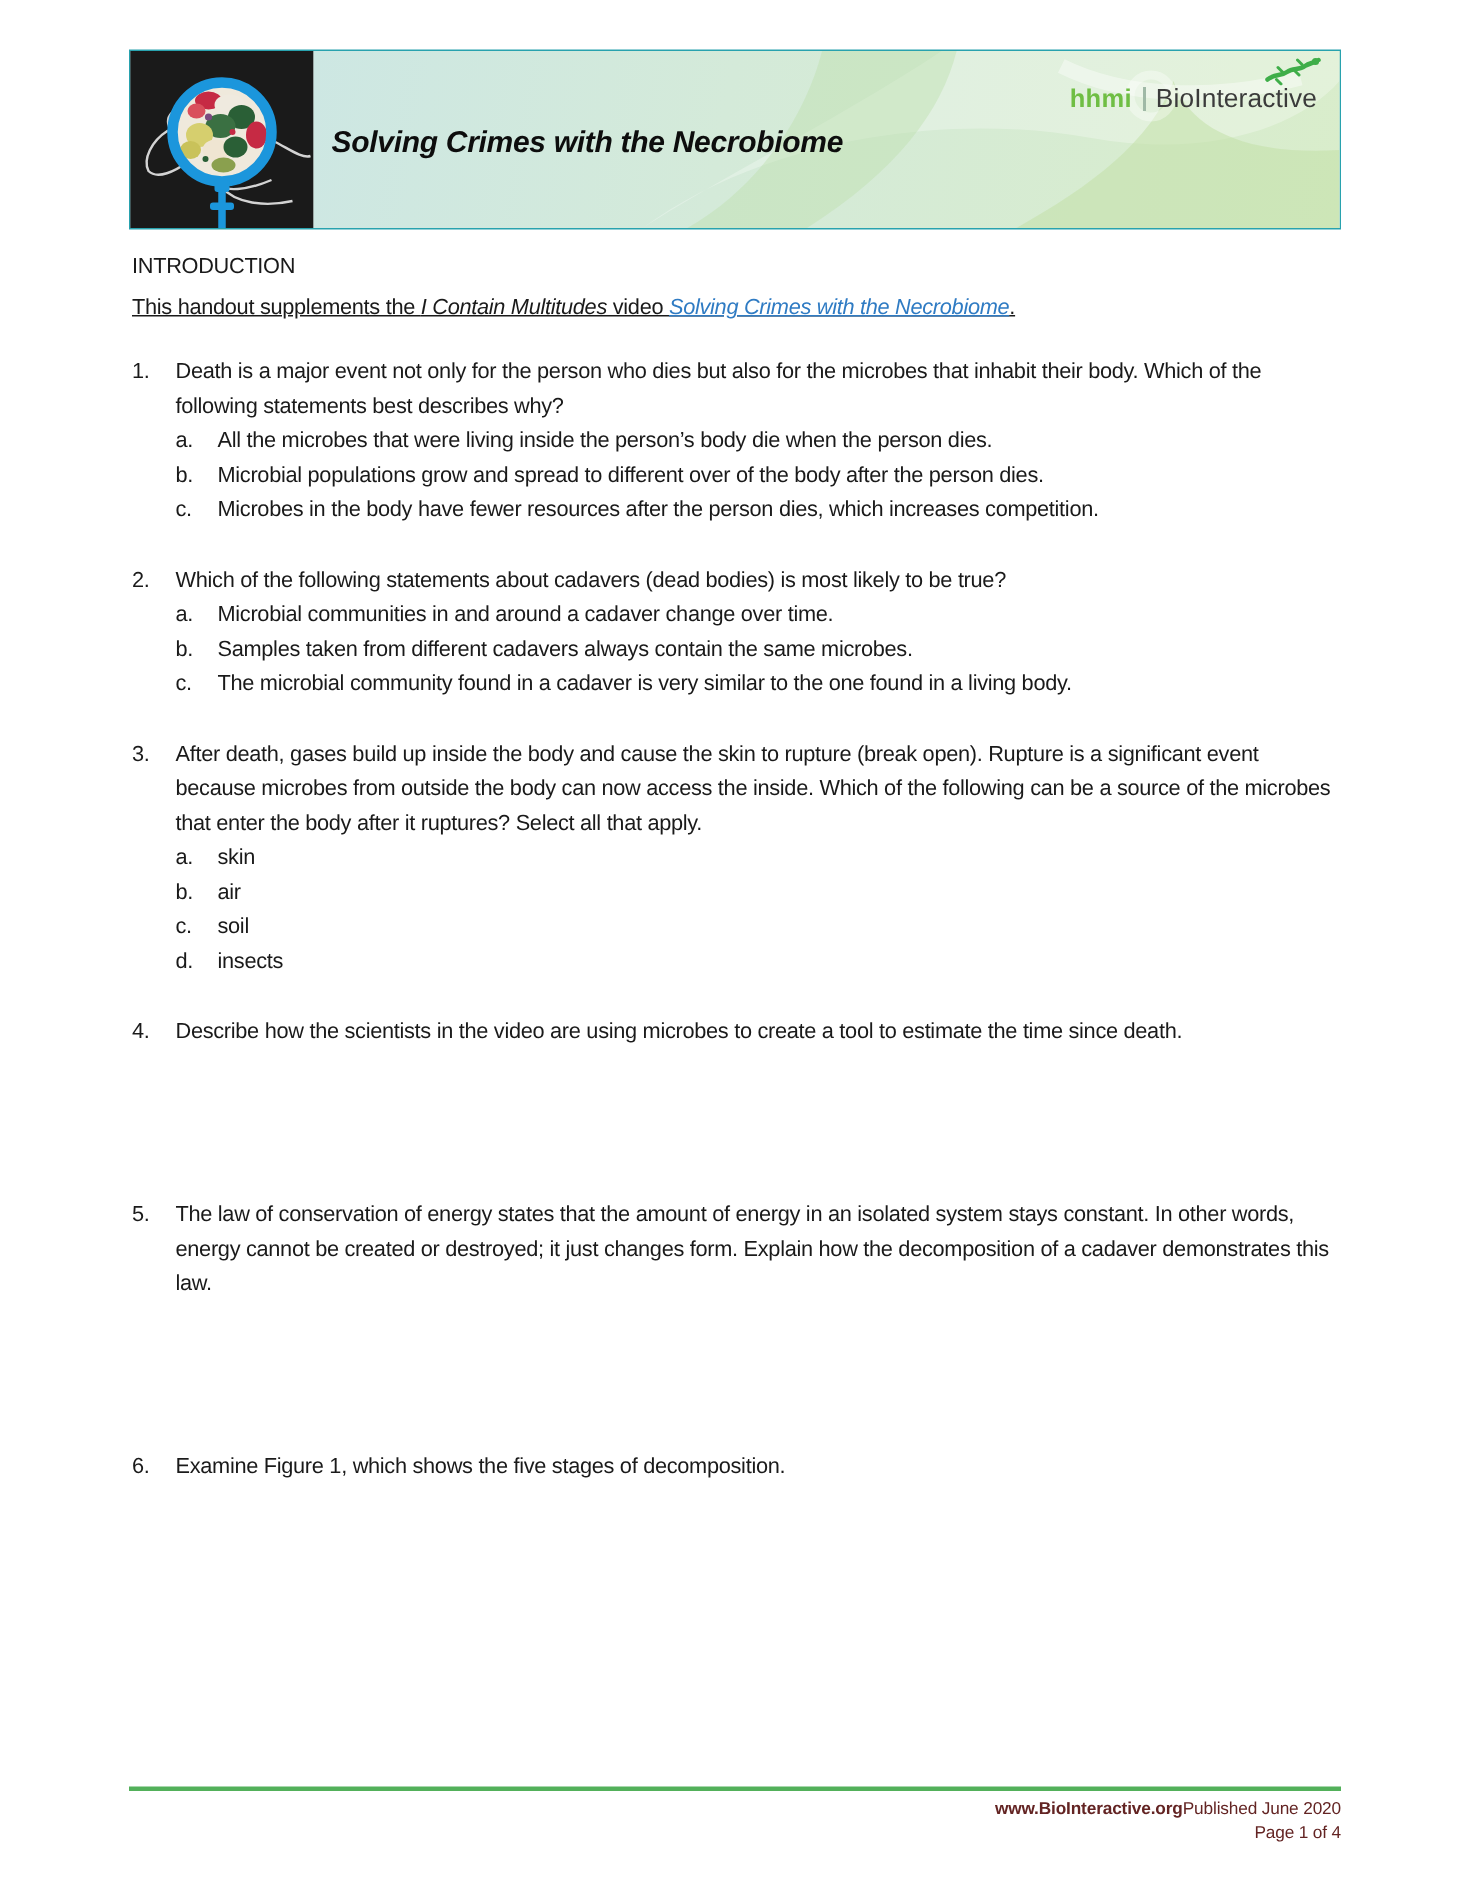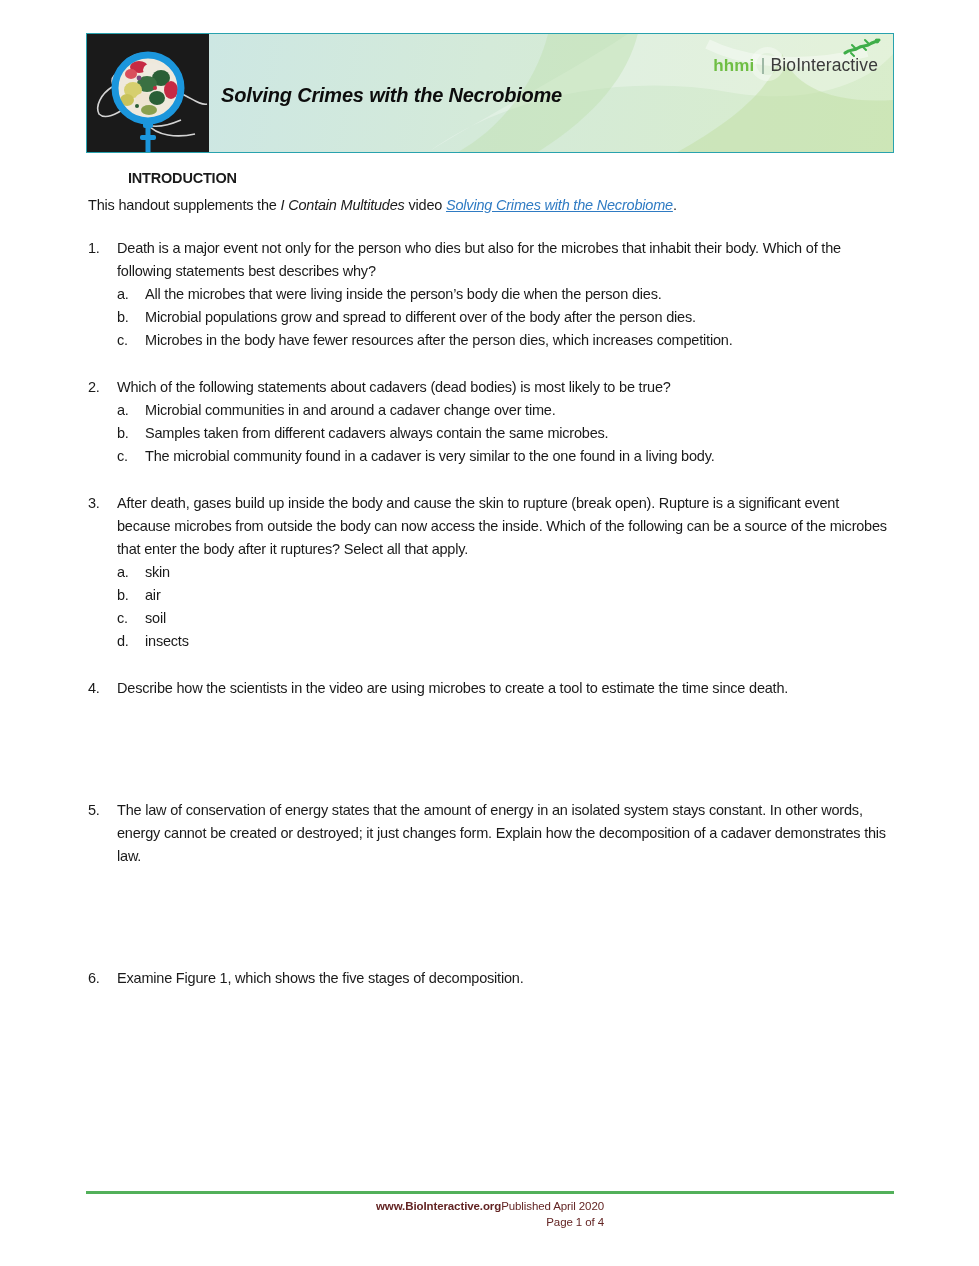--- a/index.html
+++ b/index.html
@@ -34,36 +34,36 @@
     letter-spacing:-0.2px; white-space:nowrap;
   }
   .doc-subtitle {
     position:absolute; right:15px; top:57px; text-align:right;
     font-size:16.5px; color:#1c1c1c; line-height:26px; letter-spacing:-0.2px;
   }
 
   
   .content { position:absolute; left:88px; top:167px; width:806px;
     font-size:14.5px; line-height:23px; letter-spacing:-0.2px; color:#1a1a1a; }
-  .content h2 { font-size:14.5px; font-weight:bold; line-height:23px; margin-bottom:4px;margin-left:40px; }
-  .content p.para { margin-bottom:20px; }
+  .content h2 { font-size:14.5px; font-weight:normal; line-height:23px; margin-bottom:4px; }
+  .content p.para { margin-bottom:20px;text-decoration:underline; }
   .content .section { margin:0; }
   .doc-link { color:#2f7bc3; font-style:italic; text-decoration:underline; cursor:pointer; }
 
   .question { margin-bottom:24px; }
   .qrow { display:flex; }
   .qrow .qnum { flex:none; width:29px; }
   .qrow .qtext { flex:1; }
   .qrow.option { padding-left:29px; }
   .qrow.option .qnum { width:28px; }
   .answer-space { height:75px; }
 
   
   .footer { position:absolute; left:86px; top:1191px; width:808px; border-top:3px solid #52b05a; }
-  .footer-row { display:flex; justify-content:center; padding-top:4px;
+  .footer-row { display:flex; justify-content:flex-end; padding-top:4px;
     font-size:11.5px; line-height:16px; color:#632423; letter-spacing:-0.1px; }
   .footer-left { font-weight:bold; }
   .footer-right { text-align:right; }
 </style>
 </head>
 <body>
 
 <div class="page">
 
   <header class="banner">
@@ -224,19 +224,19 @@
             <span class="qtext">Examine Figure 1, which shows the five stages of decomposition.</span>
           </div>
         </div>
       </div>
   </main>
 
   <footer class="footer">
     <div class="footer-row">
       <span class="footer-left">www.BioInteractive.org</span>
       <span class="footer-right">
-        <span>Published April 2020</span><br>
+        <span>Published June 2020</span><br>
         <span>Page 1 of 4</span>
       </span>
     </div>
   </footer>
 
 </div>
 
 </body></html>

